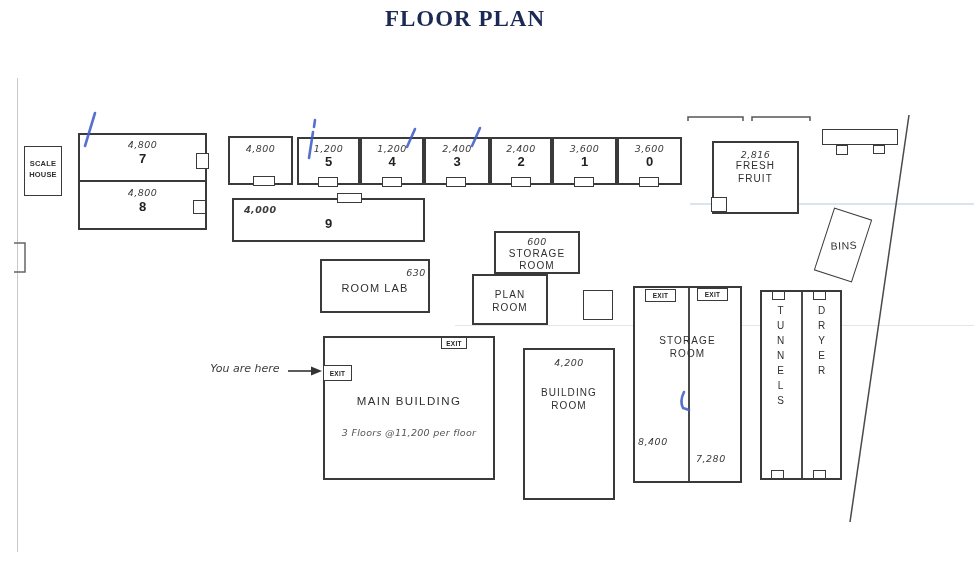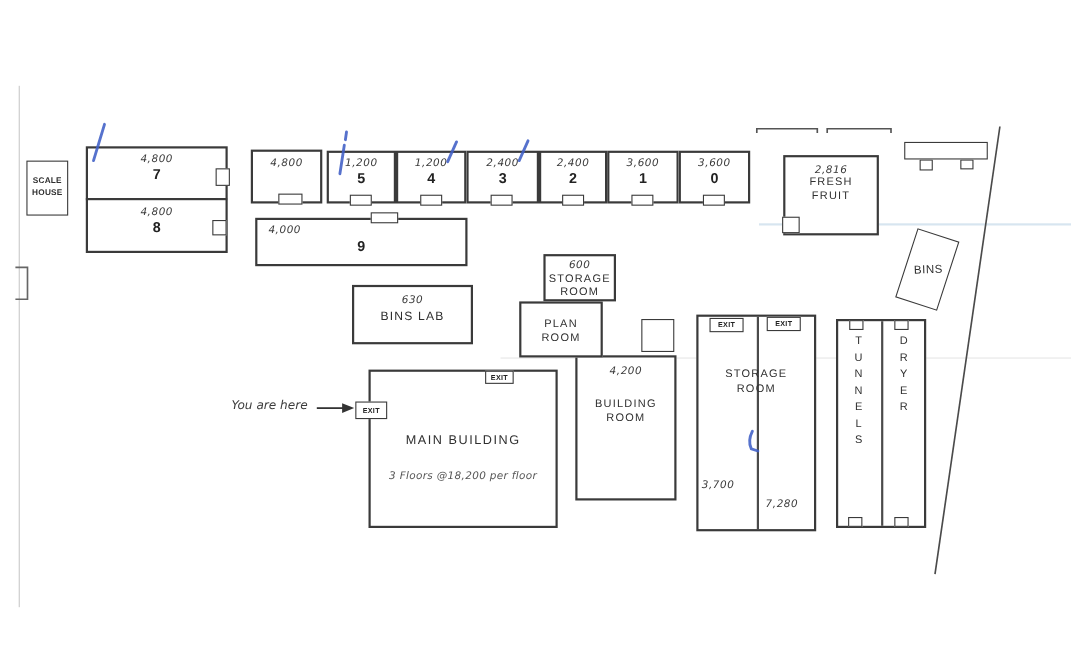--- a/index.html
+++ b/index.html
@@ -24,20 +24,22 @@
 </style>
 </head>
 <body>
 
 <div id="page">
 
   <div class="abs" style="left:690px;top:203px;width:284px;height:2px;background:#d7e5f0;"></div>
   <div class="abs" style="left:455px;top:325px;width:519px;height:1px;background:#e6e6e6;"></div>
   <div class="abs" style="left:17px;top:78px;width:1px;height:474px;background:#c9c9c9;"></div>
 
+  <div class="abs" style="left:300px;top:6px;width:330px;text-align:center;font-family:'Liberation Serif',serif;
+              font-weight:bold;font-size:23px;letter-spacing:1px;color:#1b2a55;">FLOOR PLAN</div>
 
   <svg width="974" height="588">
     <path d="M688,121 l0,-4 l55,0 l0,4" fill="none" stroke="#555" stroke-width="1.5"></path>
     <path d="M752,121 l0,-4 l58,0 l0,4" fill="none" stroke="#555" stroke-width="1.5"></path>
     <line x1="909" y1="115" x2="850" y2="522" stroke="#4a4a4a" stroke-width="1.5"></line>
     <path d="M14,243 h11 v29 h-11" fill="none" stroke="#666" stroke-width="1.5"></path>
   </svg>
 
   <div class="bldg thin" style="left:24px;top:146px;width:38px;height:50px;">
     <div class="ctr rname" style="top:11px;font-size:7.5px;font-weight:bold;letter-spacing:.2px;line-height:11px;">
@@ -87,21 +89,21 @@
     <div class="ctr num" style="top:16px;">0</div>
   </div>
   <div class="door" style="left:318px;top:177px;width:20px;height:10px;"></div>
   <div class="door" style="left:382px;top:177px;width:20px;height:10px;"></div>
   <div class="door" style="left:446px;top:177px;width:20px;height:10px;"></div>
   <div class="door" style="left:511px;top:177px;width:20px;height:10px;"></div>
   <div class="door" style="left:574px;top:177px;width:20px;height:10px;"></div>
   <div class="door" style="left:639px;top:177px;width:20px;height:10px;"></div>
 
   <div class="bldg" style="left:232px;top:198px;width:193px;height:44px;">
-    <div class="area" style="position:absolute;left:10px;top:4px;">4,000</div>
+    <div class="area" style="position:absolute;left:10px;top:4px;font-weight:bold;">4,000</div>
     <div class="ctr num" style="top:17px;">9</div>
   </div>
   <div class="door" style="left:337px;top:193px;width:25px;height:10px;"></div>
 
   <div class="bldg" style="left:712px;top:141px;width:87px;height:73px;">
     <div class="ctr area" style="top:6px;text-align:center;">2,816</div>
     <div class="ctr rname" style="top:16px;">
       <div>FRESH</div>
       <div>FRUIT</div>
     </div>
@@ -110,64 +112,64 @@
 
   <div class="bldg thin" style="left:822px;top:129px;width:76px;height:16px;"></div>
   <div class="door" style="left:836px;top:145px;width:12px;height:10px;"></div>
   <div class="door" style="left:873px;top:145px;width:12px;height:9px;"></div>
 
   <div class="bldg thin" style="left:823px;top:212px;width:40px;height:66px;transform:rotate(18deg);">
     <div style="position:absolute;left:-4px;top:26px;width:48px;text-align:center;transform:rotate(-20deg);
                 font-size:10.5px;letter-spacing:.5px;color:#2f2f2f;">BINS</div>
   </div>
 
-  <div class="bldg" style="left:494px;top:231px;width:66px;height:43px;">
+  <div class="bldg" style="left:494px;top:231px;width:86px;height:43px;">
     <div class="ctr area" style="top:3px;">600</div>
     <div class="ctr rname" style="top:15px;line-height:12px;">
       <div>STORAGE</div>
       <div>ROOM</div>
     </div>
   </div>
   <div class="bldg" style="left:472px;top:274px;width:76px;height:51px;z-index:5;">
     <div class="ctr rname" style="top:12px;">
       <div>PLAN</div>
       <div>ROOM</div>
     </div>
   </div>
   <div class="bldg thin" style="left:583px;top:290px;width:30px;height:30px;"></div>
 
   <div class="bldg" style="left:320px;top:259px;width:110px;height:54px;">
-    <div class="ctr area" style="top:6px;">630</div>
-    <div class="ctr rname" style="top:21px;font-size:11px;">BINS LAB</div>
+    <div class="ctr area" style="top:6px;margin-left:41px;">630</div>
+    <div class="ctr rname" style="top:21px;font-size:11px;">ROOM LAB</div>
   </div>
 
-  <div class="bldg" style="left:323px;top:336px;width:172px;height:144px;margin-left:12px;">
+  <div class="bldg" style="left:323px;top:336px;width:172px;height:144px;">
     <div class="ctr rname" style="top:57px;font-size:11.5px;letter-spacing:1.4px;">MAIN BUILDING</div>
-    <div class="ctr note" style="top:89px;">3 Floors @18,200 per floor</div>
+    <div class="ctr note" style="top:89px;">3 Floors @11,200 per floor</div>
   </div>
   <div class="exit" style="left:441px;top:337px;width:26px;height:12px;">EXIT</div>
   <div class="exit" style="left:323px;top:365px;width:29px;height:16px;">EXIT</div>
 
   <div class="abs hand" style="left:203px;top:362px;width:84px;">You are here</div>
 
-  <div class="bldg" style="left:523px;top:323px;width:92px;height:132px;">
+  <div class="bldg" style="left:523px;top:348px;width:92px;height:152px;">
     <div class="ctr area" style="top:7px;">4,200</div>
     <div class="ctr rname" style="top:36px;">
       <div>BUILDING</div>
       <div>ROOM</div>
     </div>
   </div>
 
   <div class="bldg" style="left:633px;top:286px;width:109px;height:197px;">
     <div class="abs" style="left:53px;top:0;width:1.5px;height:193px;background:#4a4a4a;"></div>
     <div class="ctr rname" style="top:46px;">
       <div>STORAGE</div>
       <div>ROOM</div>
     </div>
-    <div class="area" style="position:absolute;left:3px;top:148px;">3,700</div>
+    <div class="area" style="position:absolute;left:3px;top:148px;">8,400</div>
     <div class="area" style="position:absolute;left:61px;top:165px;text-align:center;">7,280</div>
   </div>
   <div class="exit" style="left:645px;top:289px;width:31px;height:13px;">EXIT</div>
   <div class="exit" style="left:697px;top:288px;width:31px;height:13px;">EXIT</div>
 
   <div class="bldg" style="left:760px;top:290px;width:82px;height:190px;">
     <div class="abs" style="left:39px;top:0;width:1.5px;height:186px;background:#4a4a4a;"></div>
     <div class="vtext" style="position:absolute;left:13px;top:13px;">TUNNELS</div>
     <div class="vtext" style="position:absolute;left:54px;top:13px;">DRYER</div>
   </div>

